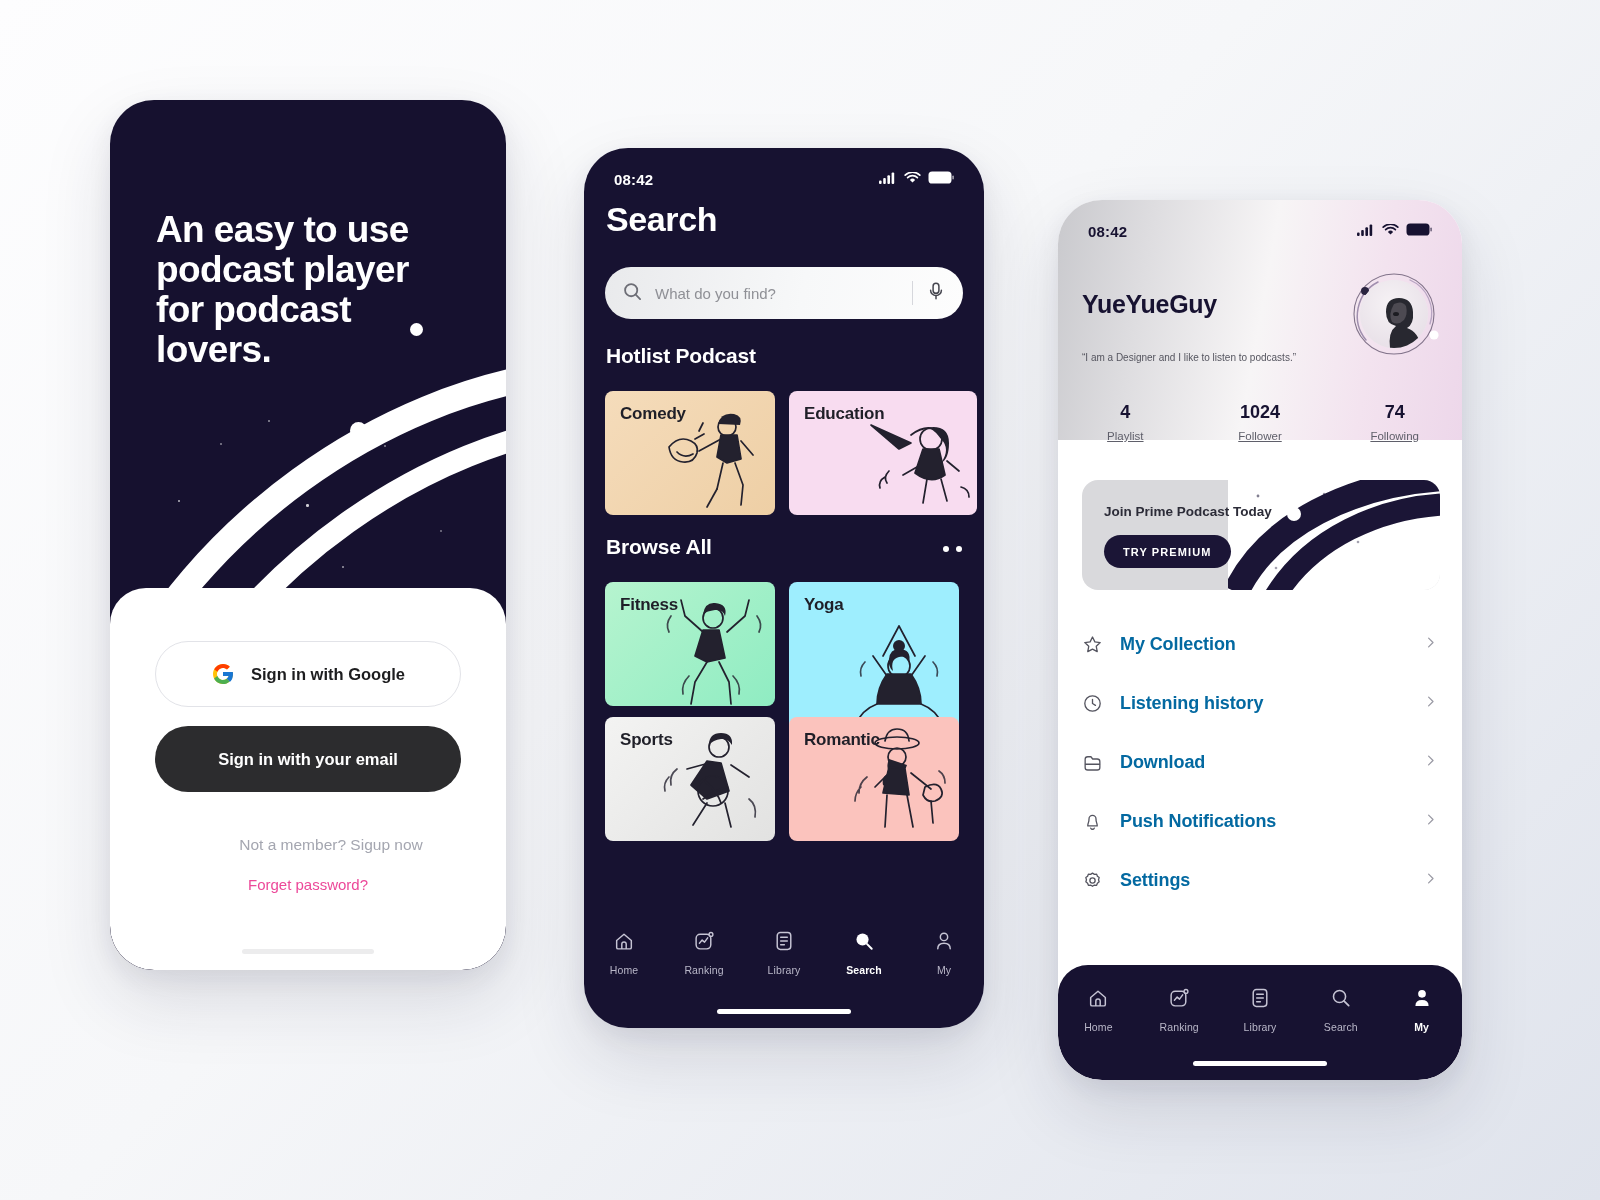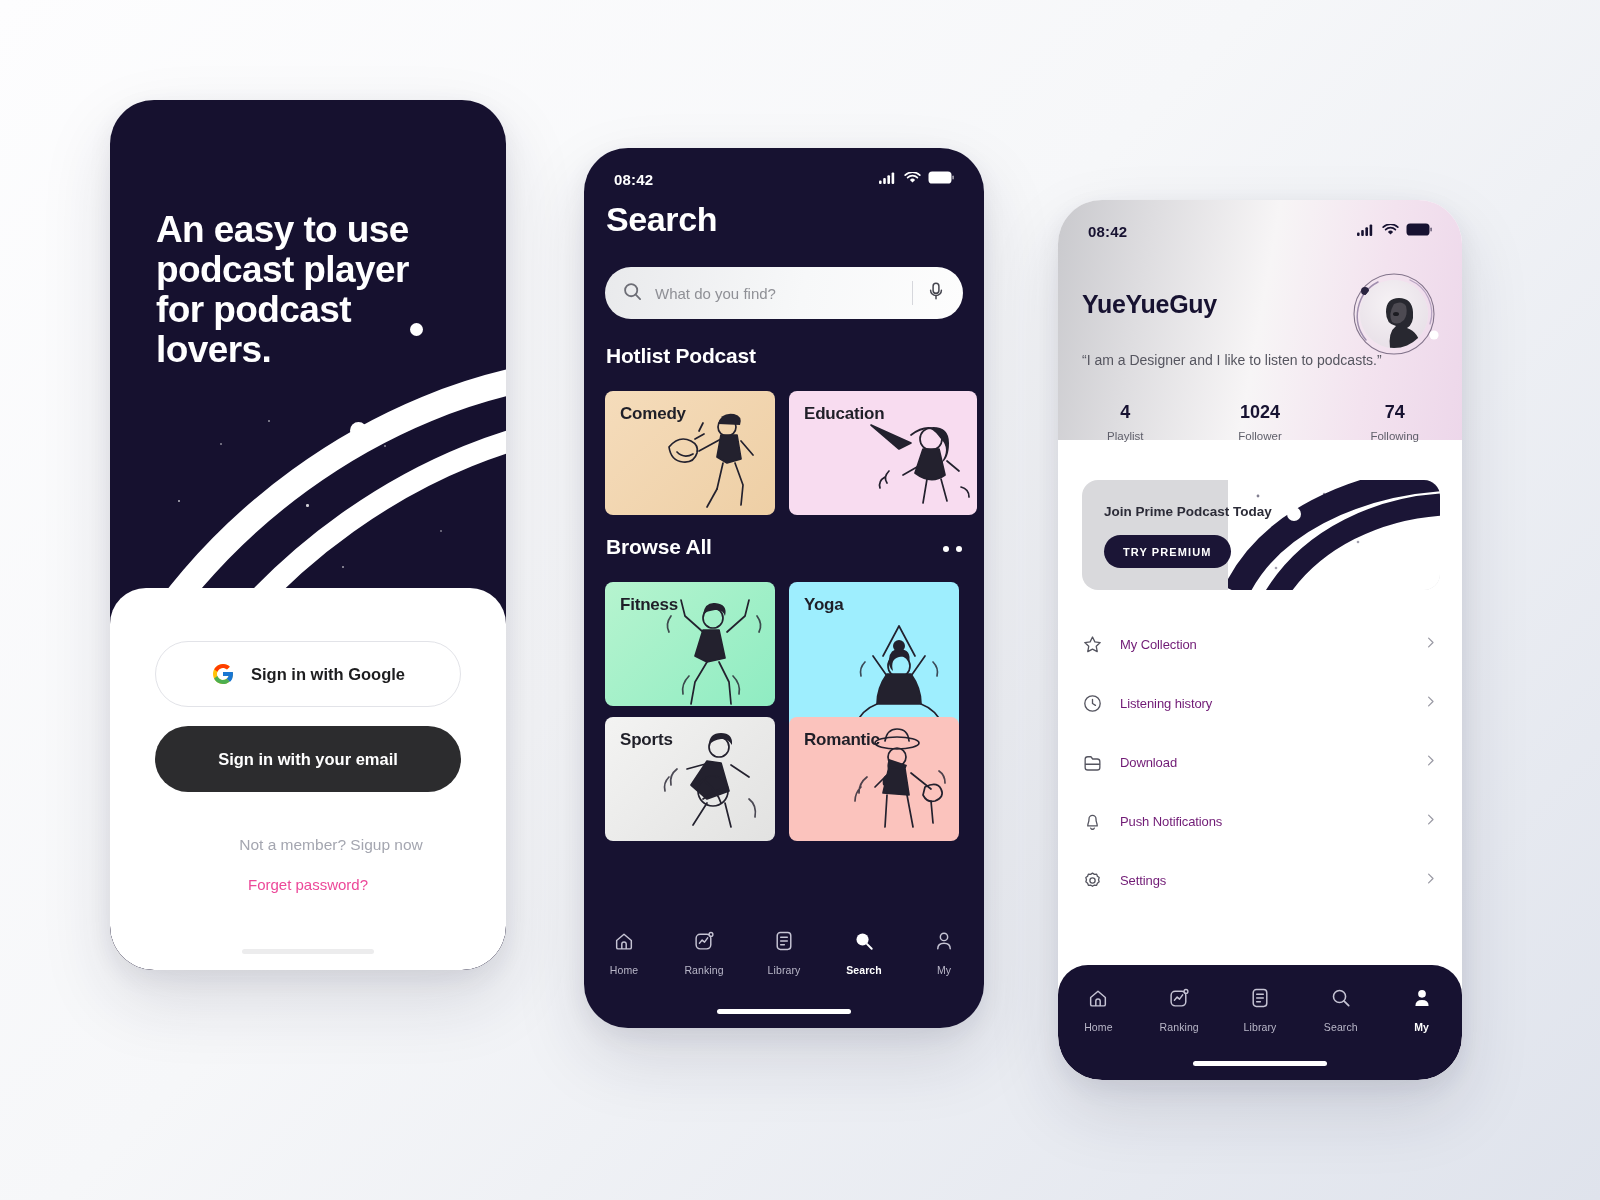--- a/index.html
+++ b/index.html
@@ -75,38 +75,38 @@
   .tab .tlabel { font-size:10.5px; color:#b9b7c8; letter-spacing:.1px; }
   .tab.active .tlabel { color:#fff; font-weight:700; }
   .homebar-d { position:absolute; left:50%; transform:translateX(-50%); bottom:14px;
                width:134px; height:5px; border-radius:3px; background:#fff; }
 
   
   #phone3 { left:1058px; top:200px; width:404px; height:880px; background:#fff; }
   .p3head { position:absolute; left:0; right:0; top:0; height:240px;
             background:linear-gradient(100deg,#c9c9cd 0%,#dedde0 22%,#f7f5f6 50%,#f3e3ef 76%,#edd7ea 100%); }
   .uname { position:absolute; left:24px; top:90px; font-size:25px; font-weight:700; color:#171231; letter-spacing:-.3px; }
-  .ubio  { position:absolute; left:24px; top:152px; font-size:14px; color:#55555f; }
+  .ubio  { position:absolute; left:24px; top:152px; font-size:10px; color:#55555f; }
   .avatarwrap { position:absolute; right:22px; top:68px; width:92px; height:92px; }
   .avatar { position:absolute; left:12px; top:12px; width:68px; height:68px; border-radius:50%;
             overflow:hidden; background:#efe9ee; }
   .stats { position:absolute; left:0; right:0; top:202px; display:flex; }
   .stat { flex:1; text-align:center; }
   .stat .n { font-size:18px; font-weight:700; color:#171231; }
-  .stat .l { font-size:11.5px; color:#5f5f6a; margin-top:7px; }
+  .stat .l { font-size:11.5px; color:#5f5f6a; margin-top:7px;text-decoration:underline; }
   .banner { position:absolute; left:24px; top:280px; width:358px; height:110px;
             background:#d9d9dc; border-radius:16px; overflow:hidden; }
   .bantxt { position:absolute; left:22px; top:24px; font-size:13.5px; font-weight:700; color:#2c2c38; }
   .banbtn { position:absolute; left:22px; top:55px; padding:0 19px; height:33px; border-radius:17px;
             background:#1b1536; color:#fff; font-size:11px; font-weight:700; letter-spacing:1.1px;
             display:flex; align-items:center; border:none; }
   .menu { position:absolute; left:0; right:0; top:415px; }
   .mrow { position:relative; height:59px; display:flex; align-items:center; padding:0 24px; }
   .mrow .mico { width:38px; display:flex; align-items:center; }
-  .mrow .mlabel { flex:1; font-size:13px; font-weight:400; color:#701a75; letter-spacing:-.1px; }
+  .mrow .mlabel { flex:1; font-size:18px; font-weight:700; color:#0369a1; letter-spacing:-.1px; }
   .tabbar3 { position:absolute; left:0; right:0; bottom:0; height:115px; background:#171231;
              border-radius:30px 30px 44px 44px; }
   .tabs3 { position:absolute; left:0; right:0; top:22px; display:flex; }
 </style>
 </head>
 <body>
 
 <div class="stage">
 
   <div class="phone sh" id="phone1">

